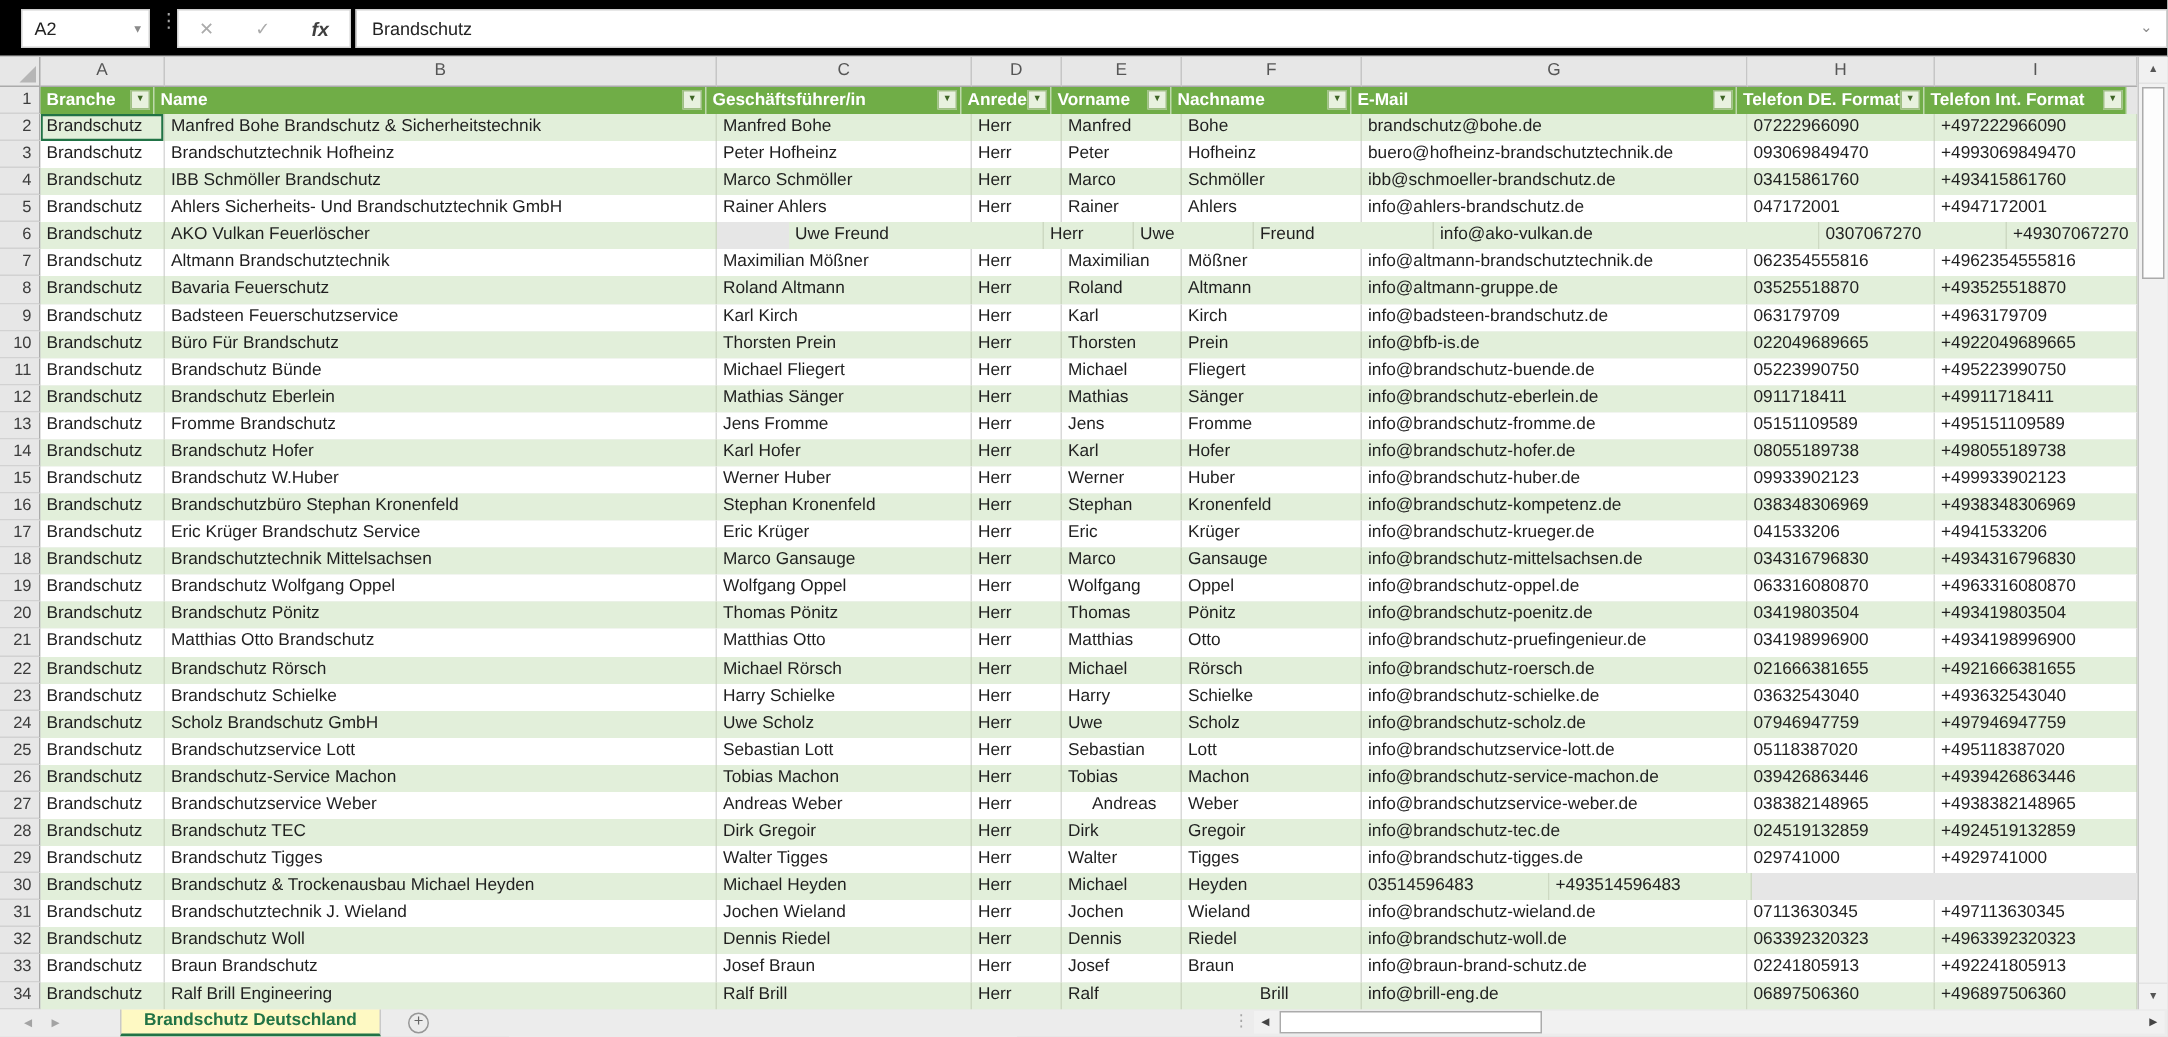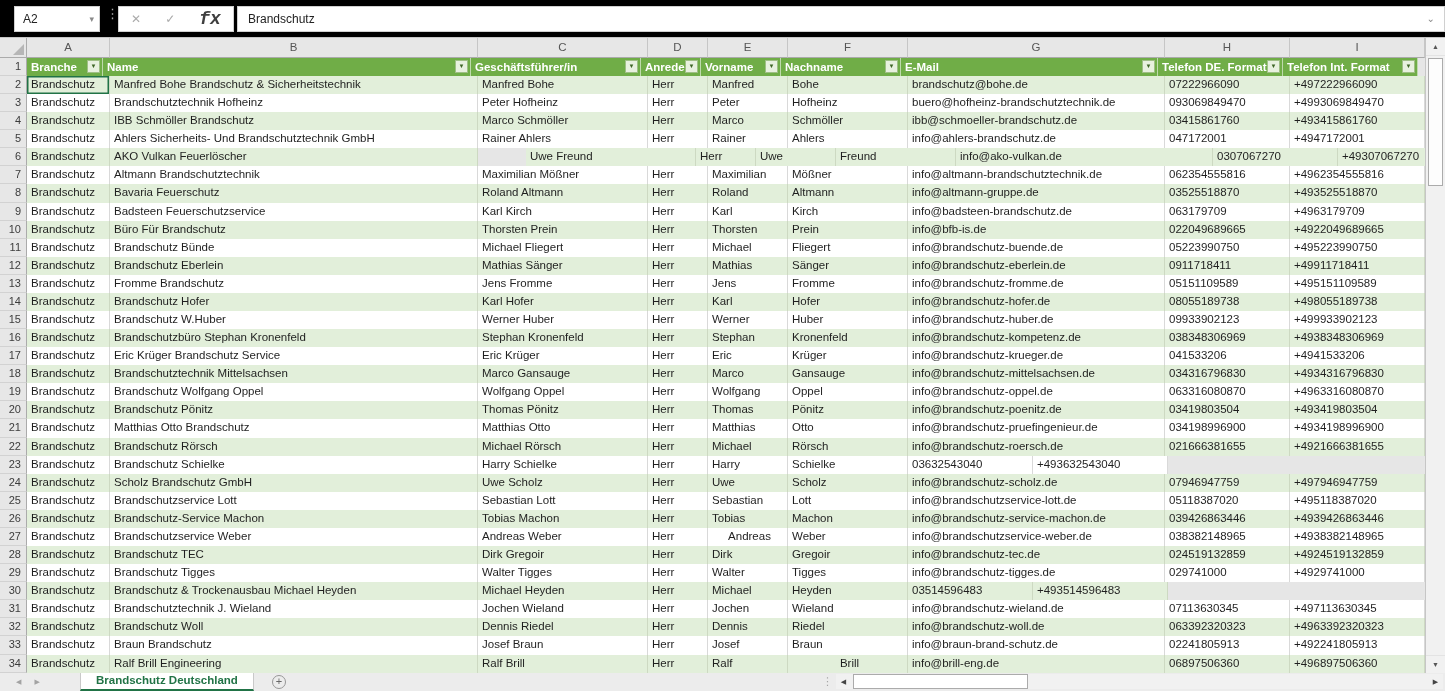--- a/index.html
+++ b/index.html
@@ -6,21 +6,21 @@
   html, body { width: 1445px; height: 691px; overflow: hidden; }
   body { font-family: "Liberation Sans", sans-serif; background: #E6E6E6; position: relative; }
 
   
   .formula-row { position: absolute; top: 0; left: 0; right: 0; height: 38px; background: #000000; border-bottom: 1px solid #C6C6C6; }
   .name-box { position: absolute; left: 14px; top: 6px; width: 86px; height: 26px; background: #fff; border: 1px solid #D0D0D0; font-size: 12px; color: #222; line-height: 24px; padding-left: 8px; }
   .name-box .chev { position: absolute; right: 5px; top: 0; color: #8a8a8a; font-size: 9px; line-height: 24px; }
   .grip-dots { position: absolute; left: 106px; top: 9px; color: #a6a6a6; font-size: 13px; line-height: 10px; }
   .fx-panel { position: absolute; left: 118px; top: 6px; width: 116px; height: 26px; background: #fff; border: 1px solid #D0D0D0; display: flex; align-items: center; justify-content: space-around; }
   .fx-panel .ic { color: #ababab; font-size: 12px; }
-  .fx-panel .fx { color: #3f3f3f; font-style: italic; font-family: Liberation Mono, monospace; font-size: 18px; font-weight: bold; }
+  .fx-panel .fx { color: #3f3f3f; font-style: italic; font-family: Liberation Sans, sans-serif; font-size: 13px; font-weight: bold; }
   .formula-input { position: absolute; left: 237px; top: 6px; right: 0; height: 26px; background: #fff; border: 1px solid #D0D0D0; font-size: 12px; color: #222; line-height: 24px; padding-left: 10px; }
   .formula-input .chev { position: absolute; right: 9px; top: 0; color: #8a8a8a; font-size: 10px; line-height: 24px; }
 
   
   .col-letters { position: absolute; top: 38px; left: 0; height: 20px; display: flex; }
   .corner { width: 27px; height: 20px; background: #E7E7E7; border-right: 1px solid #ABABAB; border-bottom: 1px solid #ABABAB; position: relative; }
   .corner .tri { position: absolute; right: 2px; bottom: 2px; width: 0; height: 0; border-left: 11px solid transparent; border-bottom: 11px solid #B6B6B6; }
   .collabel { height: 20px; background: #E7E7E7; border-right: 1px solid #C6C6C6; border-bottom: 1px solid #ABABAB; text-align: center; font-size: 11.5px; color: #565656; line-height: 19px; }
 
   .header-row { position: absolute; top: 58px; left: 0; height: 18px; display: flex; }
@@ -37,21 +37,21 @@
   
   .vscroll { position: absolute; top: 38px; right: 0; width: 20px; bottom: 18px; background: #F1F1F1; border-left: 1px solid #C6C6C6; }
   .vs-btn { position: absolute; left: 0; width: 100%; height: 18px; text-align: center; font-size: 7px; color: #555; line-height: 18px; }
   .vs-up { top: 0; border-bottom: 1px solid #E3E3E3; }
   .vs-down { bottom: 0; border-top: 1px solid #E3E3E3; }
   .vs-thumb { position: absolute; top: 20px; left: 2px; right: 2px; height: 128px; background: #FDFDFD; border: 1px solid #ABABAB; }
 
   
   .tab-bar { position: absolute; left: 0; right: 0; bottom: 0; height: 18px; background: #ECECEC; }
   .tab-nav { position: absolute; left: 0; top: 0; height: 100%; display: flex; align-items: center; gap: 13px; padding-left: 16px; color: #A3A3A3; font-size: 7px; }
-  .sheet-tab { position: absolute; left: 80px; top: 0; height: 18px; background: #ffffff; border-left: 1px solid #C9C9C9; border-right: 1px solid #C9C9C9; border-bottom: 2px solid #217346; color: #217346; font-weight: bold; font-size: 11.5px; line-height: 15px; padding: 0 15px; }
+  .sheet-tab { position: absolute; left: 80px; top: 0; height: 18px; background: #fef9c3; border-left: 1px solid #C9C9C9; border-right: 1px solid #C9C9C9; border-bottom: 2px solid #217346; color: #217346; font-weight: bold; font-size: 11.5px; line-height: 15px; padding: 0 15px; }
   .add-sheet { position: absolute; left: 272px; top: 2px; width: 14px; height: 14px; border: 1px solid #979797; border-radius: 50%; color: #666; font-size: 11px; line-height: 11px; text-align: center; background: #ECECEC; }
   .tab-grip { position: absolute; left: 822px; top: 3px; color: #a6a6a6; font-size: 11px; line-height: 11px; }
   .hscroll { position: absolute; left: 836px; right: 2px; top: 1px; height: 15px; background: #F1F1F1; }
   .hs-btn { position: absolute; top: 0; width: 15px; height: 100%; text-align: center; font-size: 7px; color: #444; line-height: 15px; }
   .hs-left { left: 0; }
   .hs-right { right: 0; }
   .hs-thumb { position: absolute; left: 17px; top: 0; width: 175px; height: 15px; background: #fff; border: 1px solid #ABABAB; }
 </style>
 </head>
 <body>
@@ -355,20 +355,21 @@
       <div class="dcell" style="width: 135px;">+4921666381655</div>
     </div>
     <div class="drow">
       <div class="rn">23</div>
       <div class="dcell" style="width: 83px;">Brandschutz</div>
       <div class="dcell" style="width: 368px;">Brandschutz Schielke</div>
       <div class="dcell" style="width: 170px;">Harry Schielke</div>
       <div class="dcell" style="width: 60px;">Herr</div>
       <div class="dcell" style="width: 80px;">Harry</div>
       <div class="dcell" style="width: 120px;">Schielke</div>
+      <div class="dcell" style="width: 257px;">info@brandschutz-schielke.de</div>
       <div class="dcell" style="width: 125px;">03632543040</div>
       <div class="dcell" style="width: 135px;">+493632543040</div>
     </div>
     <div class="drow banded">
       <div class="rn">24</div>
       <div class="dcell" style="width: 83px;">Brandschutz</div>
       <div class="dcell" style="width: 368px;">Scholz Brandschutz GmbH</div>
       <div class="dcell" style="width: 170px;">Uwe Scholz</div>
       <div class="dcell" style="width: 60px;">Herr</div>
       <div class="dcell" style="width: 80px;">Uwe</div>

